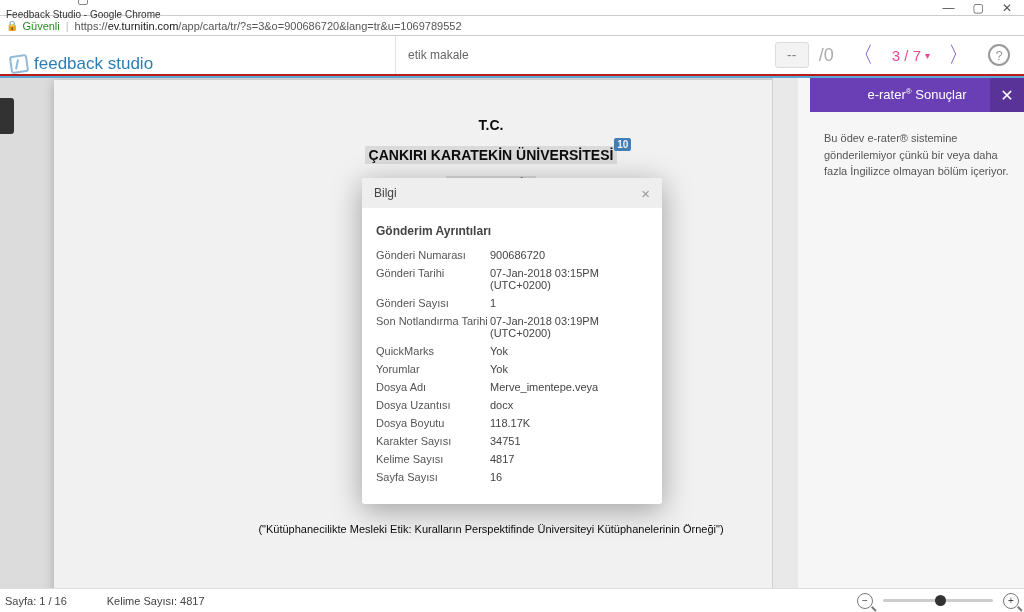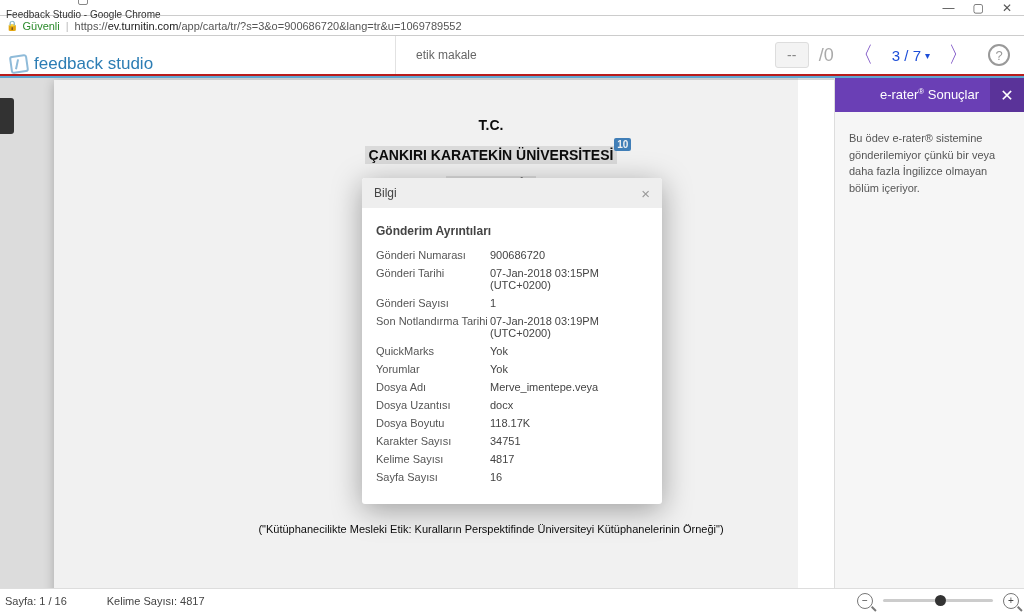--- a/index.html
+++ b/index.html
@@ -15,26 +15,26 @@
   .secure { color:#2a8a2a; margin-right:6px;}
   .url { color:#555; }
   .url .domain { color:#222; }
 
   
   .app-header { height:40px; background:#fff; border-bottom:2px solid #b91c1c; display:flex; align-items:flex-end; position:relative;}
   .brand { display:flex; align-items:center; gap:6px; padding-left:10px; color:#2c7db4; font-size:17px;}
   .brand-icon { width:18px; height:18px; border:2px solid #8fbbd9; border-radius:3px; transform:rotate(-8deg); position:relative;}
   .brand-icon::after{content:"";position:absolute;width:2px;height:10px;background:#8fbbd9;left:4px;top:2px;transform:rotate(20deg);}
   .doc-title-wrap { position:absolute; left:395px; top:0; bottom:0; display:flex; align-items:center; border-left:1px solid #e2e2e2; padding-left:12px;}
-  .doc-title { font-size:12px; color:#666;margin-left:8px; }
+  .doc-title { font-size:12px; color:#666; }
   .header-right { position:absolute; right:0; top:0; bottom:0; display:flex; align-items:center; gap:10px; padding-right:14px;}
   .score-box { width:34px; height:26px; background:#f3f3f3; border:1px solid #ddd; border-radius:3px; display:flex; align-items:center; justify-content:center; font-size:14px; color:#888;}
   .score-total { font-size:18px; color:#aaa; }
   .nav-arrow { color:#7a4fc4; font-size:22px; padding:0 8px; cursor:pointer;}
-  .paper-pos { color:#1d4ed8; font-size:15px; display:flex; align-items:center; gap:4px;}
+  .paper-pos { color:#ec4899; font-size:15px; display:flex; align-items:center; gap:4px;}
   .paper-pos .caret { font-size:10px;}
   .help-icon { width:22px; height:22px; border:2px solid #999; border-radius:50%; color:#999; display:flex; align-items:center; justify-content:center; font-size:13px;}
   .thin-blue { height:2px; background:#5fa8d3; }
 
   
   .workspace { position:absolute; top:78px; left:0; right:0; bottom:24px; background:#e8e8e8; display:flex;}
   .left-handle { width:14px; background:#2b2b2b; height:36px; margin-top:20px; border-radius:0 3px 3px 0;}
   .doc-canvas { flex:1; position:relative; overflow:hidden;}
   .paper { position:absolute; left:40px; right:50px; top:2px; bottom:-20px; background:#fff; box-shadow:0 2px 10px rgba(0,0,0,0.25); padding-top:30px; }
   .paper .center { text-align:center; font-family: "Times New Roman", serif; }
@@ -60,21 +60,21 @@
   .tool.dark { background:#2b2b2b; color:#fff; border-color:#2b2b2b;}
   .tool.blue { background:#2f77c1; color:#fff; border-color:#2f77c1;}
   .tool.red-border { color:#d9534f; }
   .tool.purple { background:#6a3fb5; color:#fff; border-color:#6a3fb5;}
   .tool.sep { background:none; border:none; height:10px;}
   .ets { font-size:9px; font-style:italic; font-weight:bold;}
   .blocked{ position:relative;}
   .blocked::after{content:"";position:absolute;width:20px;height:2px;background:#d9534f;transform:rotate(-45deg);}
 
   
-  .side-panel { position:absolute; top:78px; right:0; width:190px; bottom:24px; background:#f6f6f6; border-left:1px solid #ddd;}
+  .side-panel { position:absolute; top:78px; right:0; width:252px; bottom:24px; background:#f6f6f6; border-left:1px solid #ddd;padding-left:37px;}
   .panel-header { height:34px; background:#6a3fb5; color:#fff; display:flex; align-items:center; justify-content:center; position:relative; font-size:13px;}
   .panel-header .r{ font-size:8px; vertical-align:super;}
   .panel-close { position:absolute; right:0; top:0; width:34px; height:34px; background:#5a3399; color:#fff; display:flex; align-items:center; justify-content:center; font-size:16px; cursor:pointer;}
   .panel-body { padding:18px 14px; font-size:11px; color:#555; line-height:1.5;}
 
   
   .modal { position:absolute; left:362px; top:178px; width:300px; background:#fff; border-radius:3px; box-shadow:0 6px 30px rgba(0,0,0,0.35);}
   .modal-header { height:30px; background:#eee; border-radius:3px 3px 0 0; display:flex; align-items:center; padding:0 12px; font-size:12px; color:#444; justify-content:space-between;}
   .modal-close { color:#999; font-size:15px; cursor:pointer;}
   .modal-body { padding:10px 14px 18px;}

